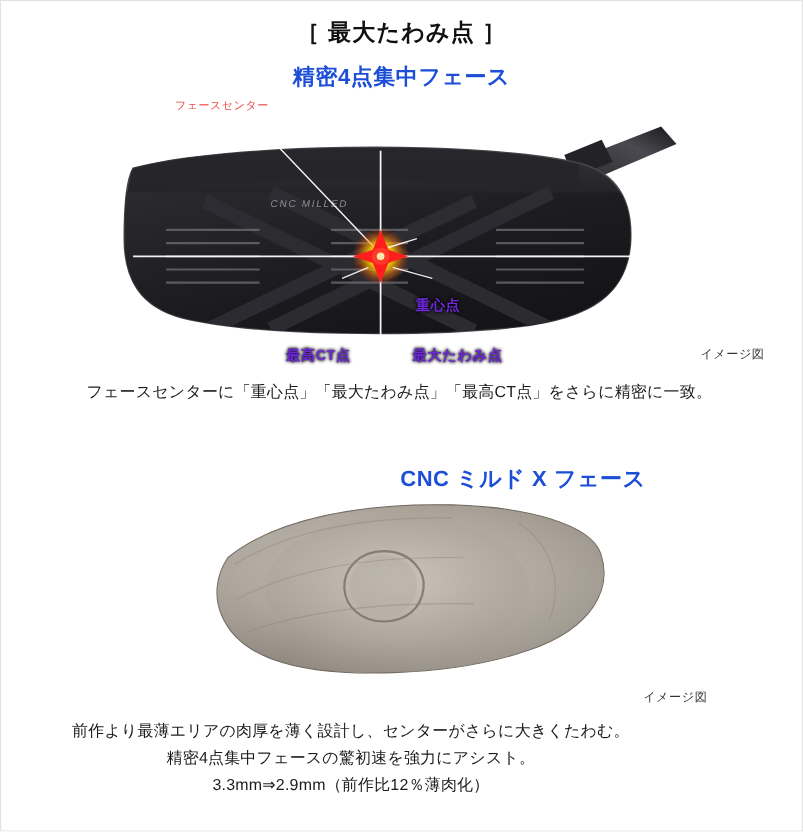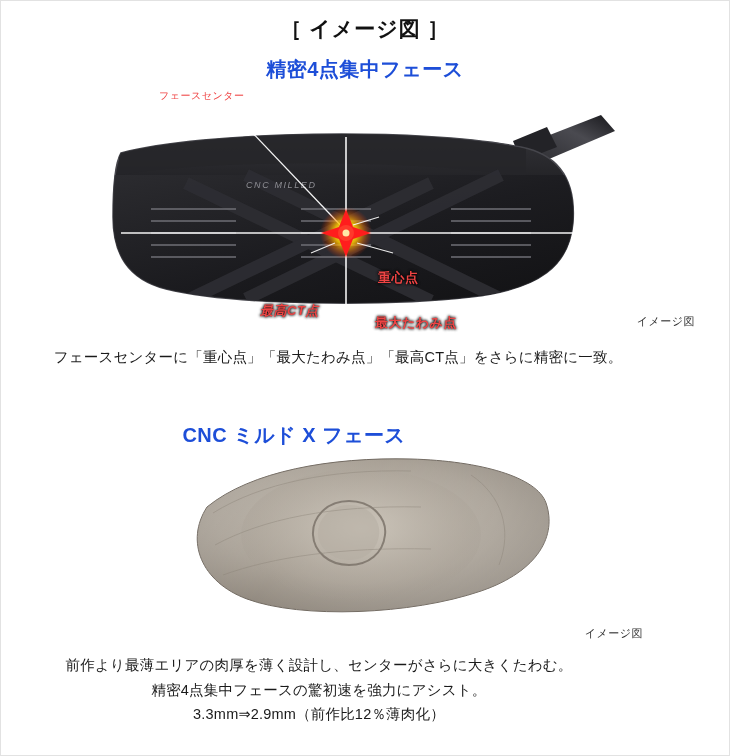--- a/index.html
+++ b/index.html
@@ -66,27 +66,27 @@
     width: 730px;
     height: 214px;
     font-style: italic;
   }
   .club-svg { display: block; }
 
   .lbl {
     position: absolute;
     font-size: 13px;
     font-weight: 700;
-    color: #ef4444;
+    color: #6d28d9;
     letter-spacing: 0.5px;
     white-space: nowrap;
     text-shadow: 0 0 3px #000, 0 0 3px #000;
   }
   .lbl-cg     { left: 377px; top: 180px; }
-  .lbl-ct     { left: 259px; top: 213px; font-style: italic; }
+  .lbl-ct     { left: 259px; top: 225px; }
   .lbl-deflect{ left: 374px; top: 225px; }
 
   .img-note {
     position: absolute;
     font-size: 11px;
     color: #333;
     letter-spacing: 0.5px;
   }
   .img-note-1 { right: 34px; top: 313px; }
   .img-note-2 { right: 86px; top: 625px; }
@@ -94,23 +94,24 @@
   
   .copy {
     text-align: center;
     font-size: 14.5px;
     line-height: 1.7;
     color: #1a1a1a;
     letter-spacing: 0.2px;
   }
   .copy-block-1 {
     position: absolute;
-    left: 16px;
+    left: 0;
     top: 344px;
     width: 642px;
+    padding-left: 41px;
   }
   .copy-block-2 {
     position: absolute;
     left: 0;
     top: 652px;
     width: 636px;
   }
 
   
   .figure-face {
@@ -119,21 +120,21 @@
     top: 448px;
     width: 730px;
     height: 180px;
   }
 </style>
 </head>
 <body>
 
 <div class="page">
 
-  <h1 class="section-title">［ イメージ図 ］</h1>
+  <h1 class="section-title">［ 最大たわみ点 ］</h1>
   <h2 class="sub-title">精密4点集中フェース</h2>
 
   <div class="figure-club">
 
     <div class="callout-top">フェースセンター</div>
 
     <div class="club-wrap">
       <svg class="club-svg" width="730" height="214" viewBox="0 0 730 214">
         <defs>
           <linearGradient id="gHead" x1="0" y1="0" x2="0" y2="1">
@@ -227,21 +228,21 @@
     <span class="lbl lbl-ct">最高CT点</span>
     <span class="lbl lbl-deflect">最大たわみ点</span>
   </div>
 
   <div class="img-note img-note-1">イメージ図</div>
 
   <div class="copy copy-block-1">
     <div>フェースセンターに「重心点」「最大たわみ点」「最高CT点」をさらに精密に一致。</div>
   </div>
 
-  <h2 class="sub-title" style="position:absolute; left:0; top:408px; width:586px;">CNC ミルド X フェース</h2>
+  <h2 class="sub-title" style="position:absolute; left:0; top:408px; width:586px;text-align:right;">CNC ミルド X フェース</h2>
 
   <div class="figure-face">
     <svg width="730" height="180" viewBox="0 0 730 180">
       <defs>
         <radialGradient id="gPlate" cx="45%" cy="40%" r="72%">
           <stop offset="0%" stop-color="#c3bcb1"></stop>
           <stop offset="55%" stop-color="#a79f94"></stop>
           <stop offset="100%" stop-color="#837b71"></stop>
         </radialGradient>
         <radialGradient id="gBulge" cx="50%" cy="45%" r="60%">

